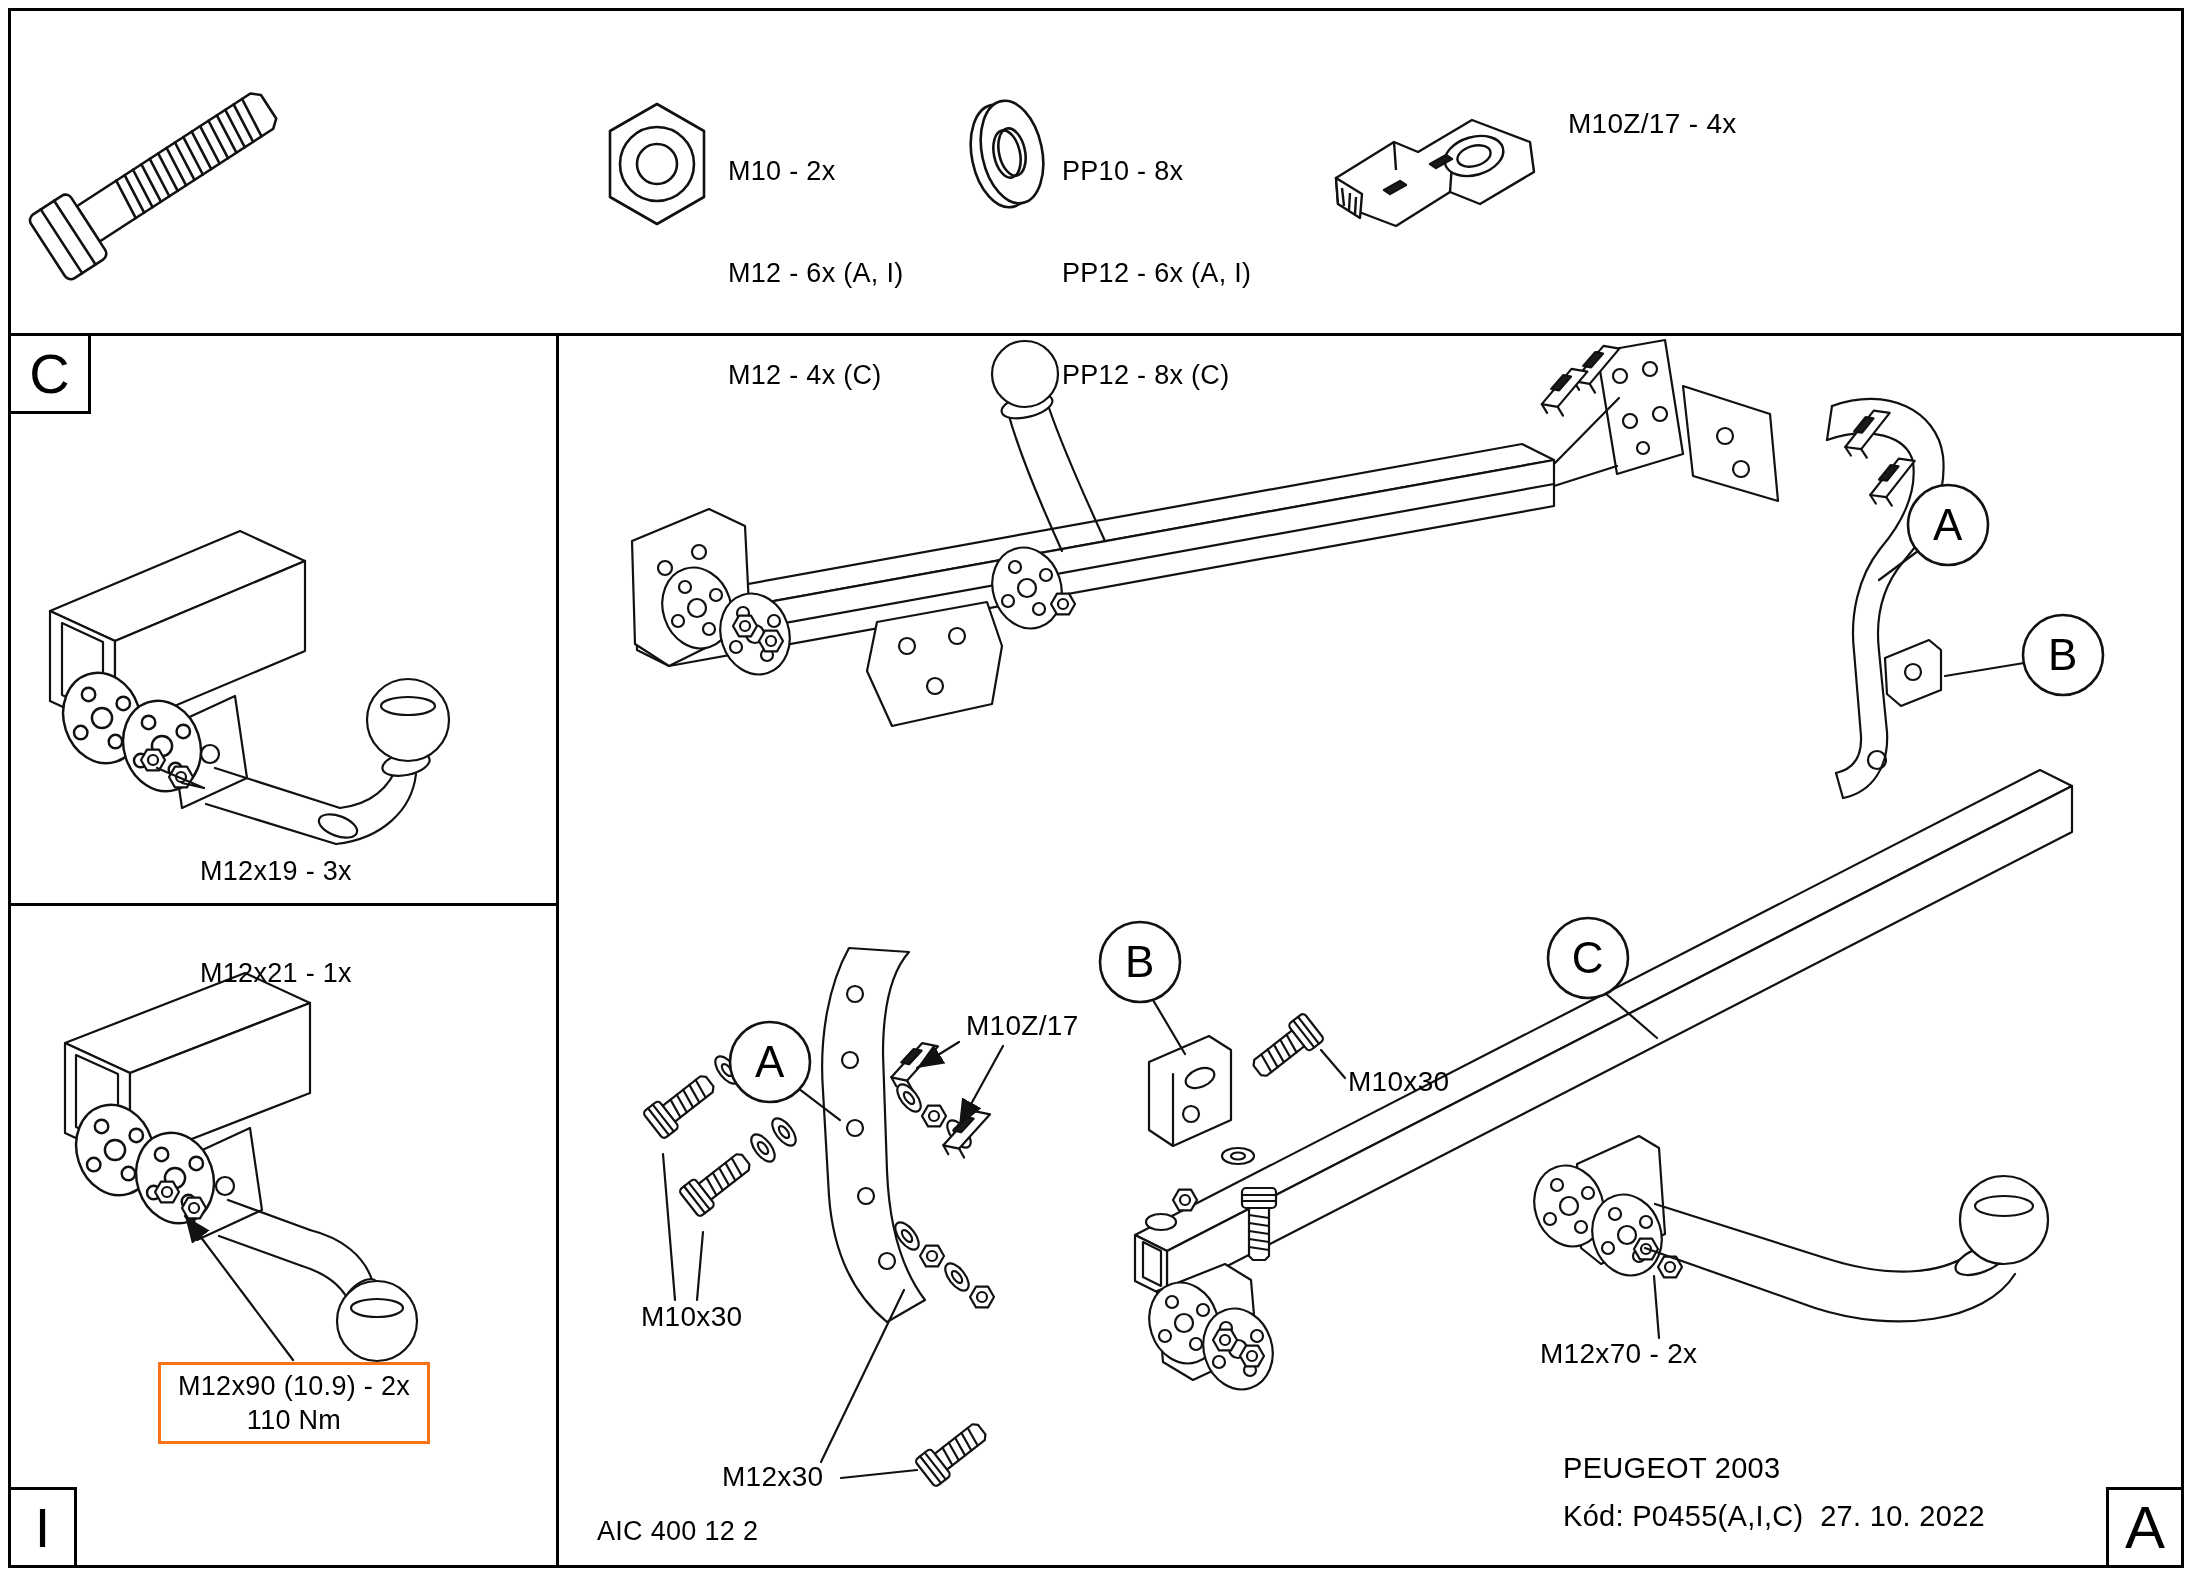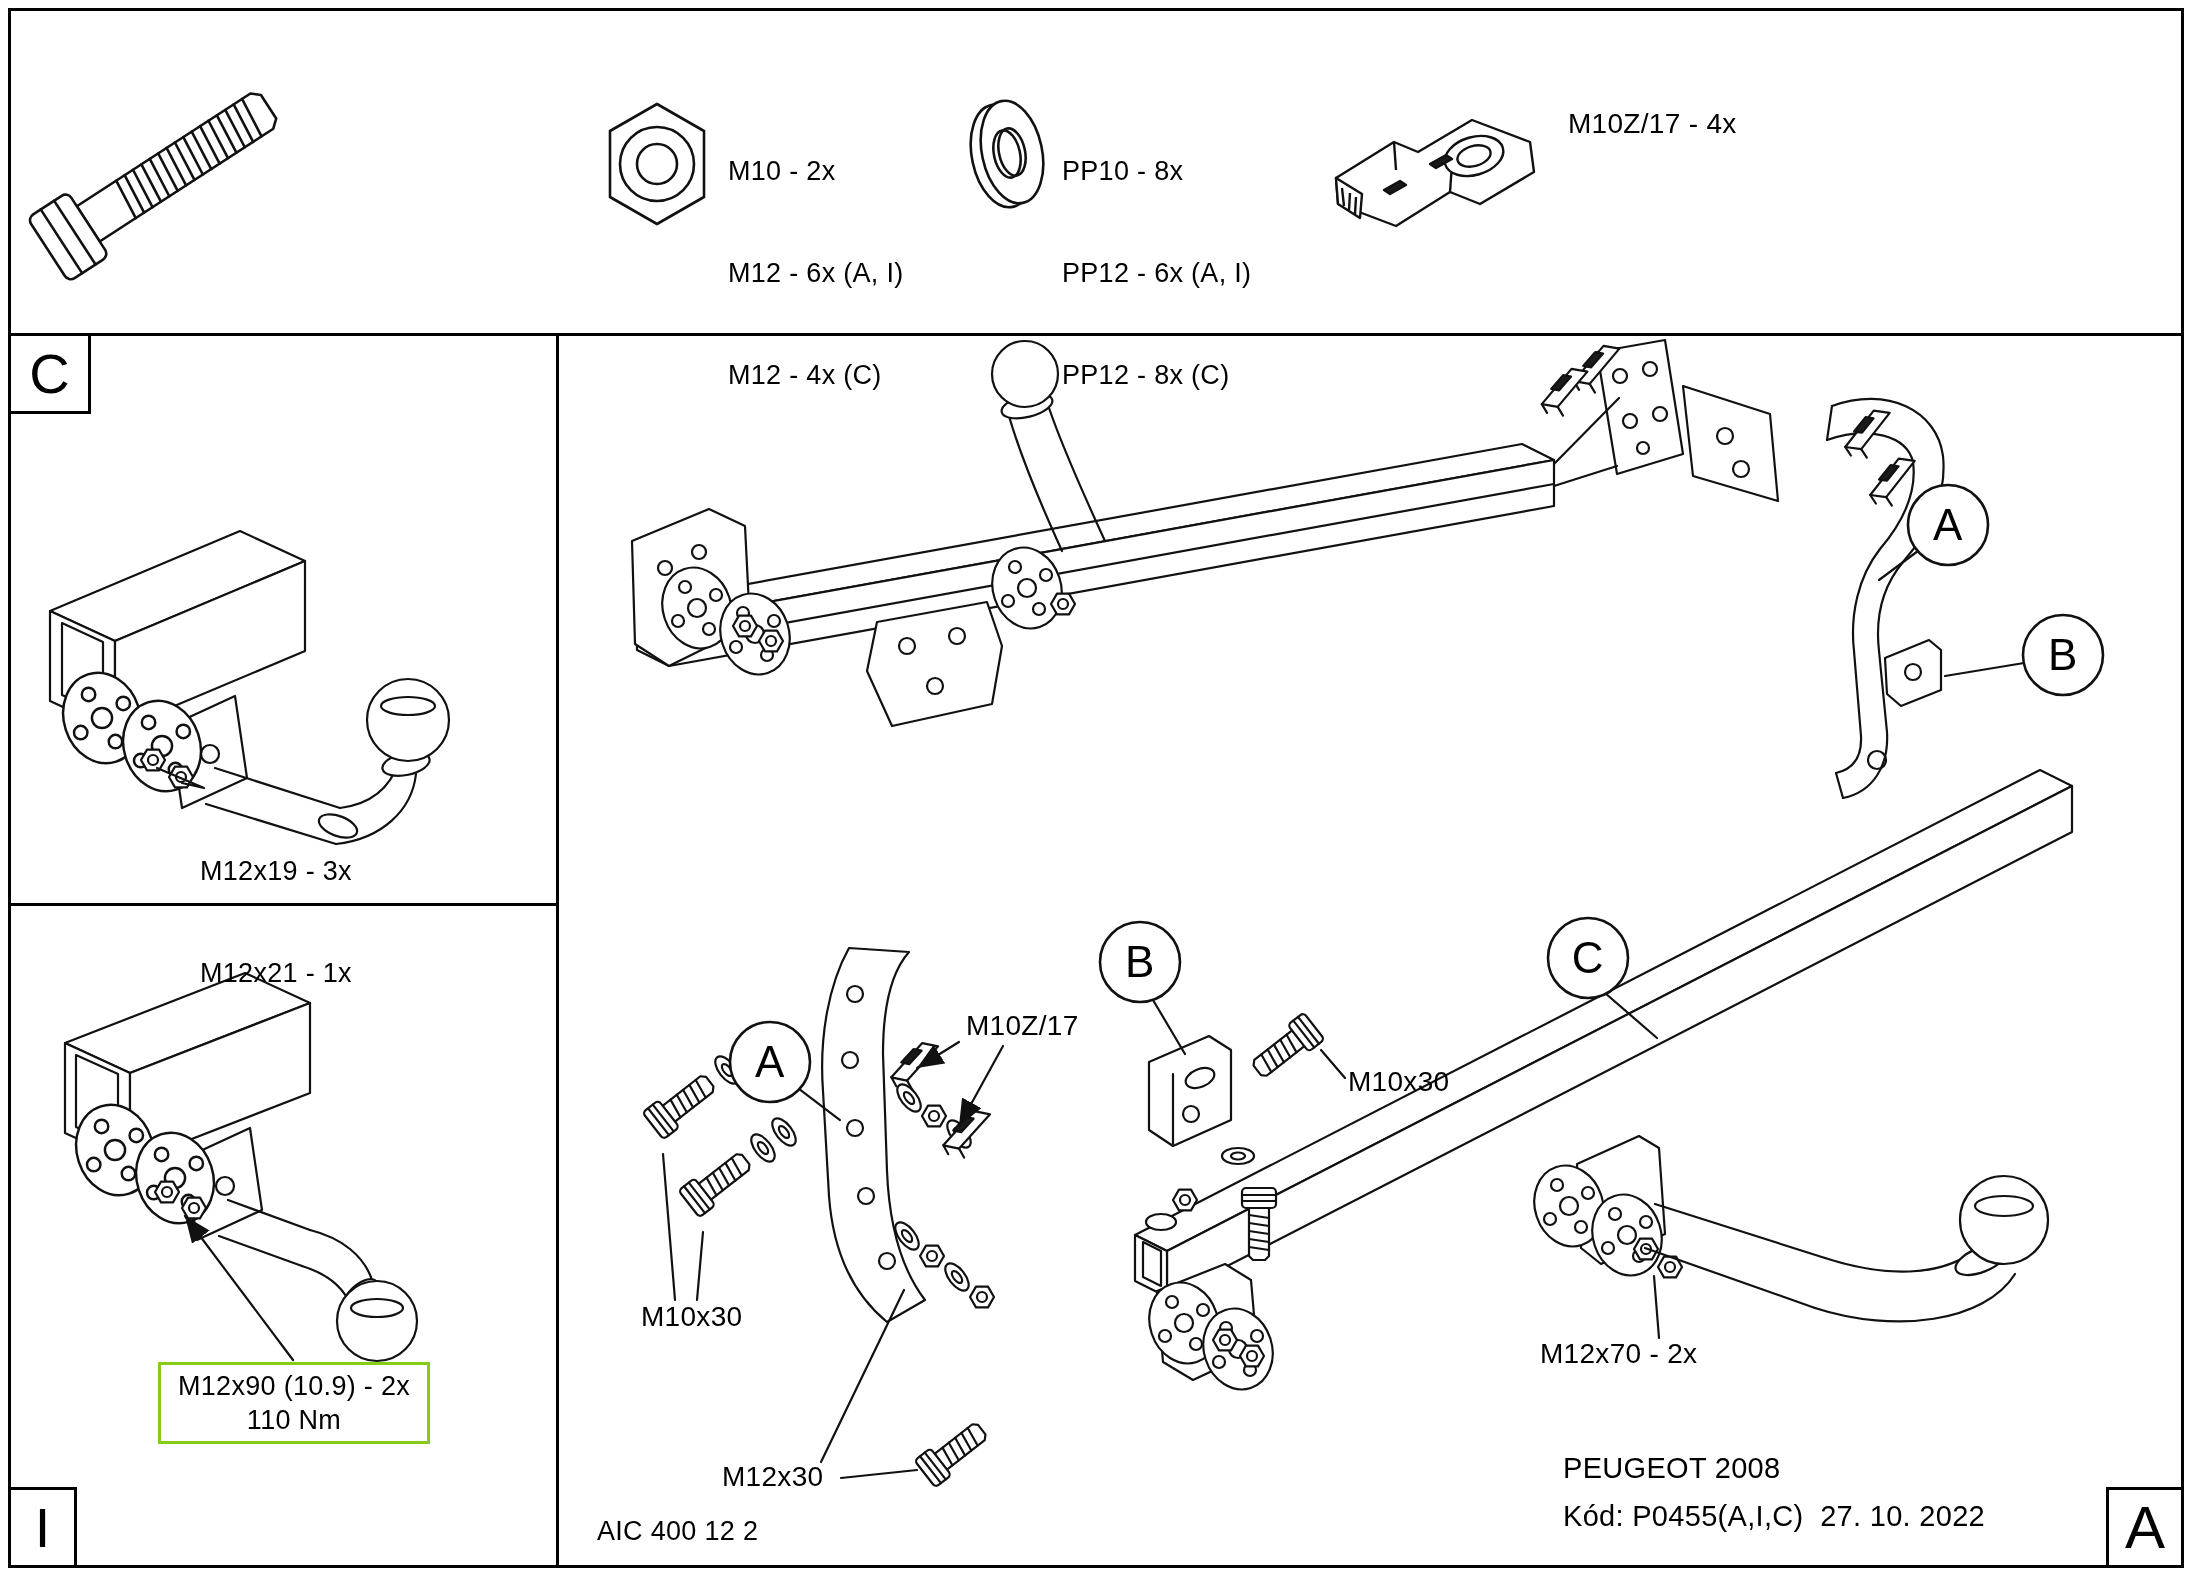--- a/index.html
+++ b/index.html
@@ -9,21 +9,21 @@
   .frame{position:absolute;left:8px;top:8px;right:8px;bottom:8px;border:3px solid #000}
   .hline,.vline{position:absolute;background:#000}
   .txt{position:absolute;white-space:pre}
   .spec{font-size:27px;line-height:34px;letter-spacing:.3px}
   .lbl{font-size:28px;letter-spacing:.3px}
   .footer-sm{font-size:27px;letter-spacing:.3px}
   .footer-lg{font-size:29px;letter-spacing:.3px}
   .letterbox{position:absolute;display:flex;align-items:center;justify-content:center;background:#fff}
   .callout-letter{position:absolute;width:80px;height:80px;line-height:80px;text-align:center;
                   font-size:44px;letter-spacing:.5px}
-  .notebox{position:absolute;border:3px solid #84cc16;display:flex;flex-direction:column;
+  .notebox{position:absolute;border:3px solid #f97316;display:flex;flex-direction:column;
            align-items:center;justify-content:center;text-align:center;background:#fff}
   svg{position:absolute}
 </style>
 </head>
 <body>
 
 <div class="page">
 
   <svg width="0" height="0" style="position:absolute" aria-hidden="true">
     <defs>
@@ -463,16 +463,16 @@
   <div class="txt lbl" style="left:722px;top:1461px">M12x30</div>
   <div class="txt lbl" style="left:1540px;top:1338px">M12x70 - 2x</div>
 
   <div class="callout-letter" style="left:1908px;top:485px">A</div>
   <div class="callout-letter" style="left:2023px;top:615px">B</div>
   <div class="callout-letter" style="left:730px;top:1022px">A</div>
   <div class="callout-letter" style="left:1100px;top:922px">B</div>
   <div class="callout-letter" style="left:1548px;top:918px">C</div>
 
   <div class="txt footer-sm" style="left:597px;top:1516px">AIC 400 12 2</div>
-  <div class="txt footer-lg" style="left:1563px;top:1452px">PEUGEOT 2008</div>
+  <div class="txt footer-lg" style="left:1563px;top:1452px">PEUGEOT 2003</div>
   <div class="txt footer-lg" style="left:1563px;top:1500px">Kód: P0455(A,I,C)  27. 10. 2022</div>
 
 </div>
 
 </body></html>

